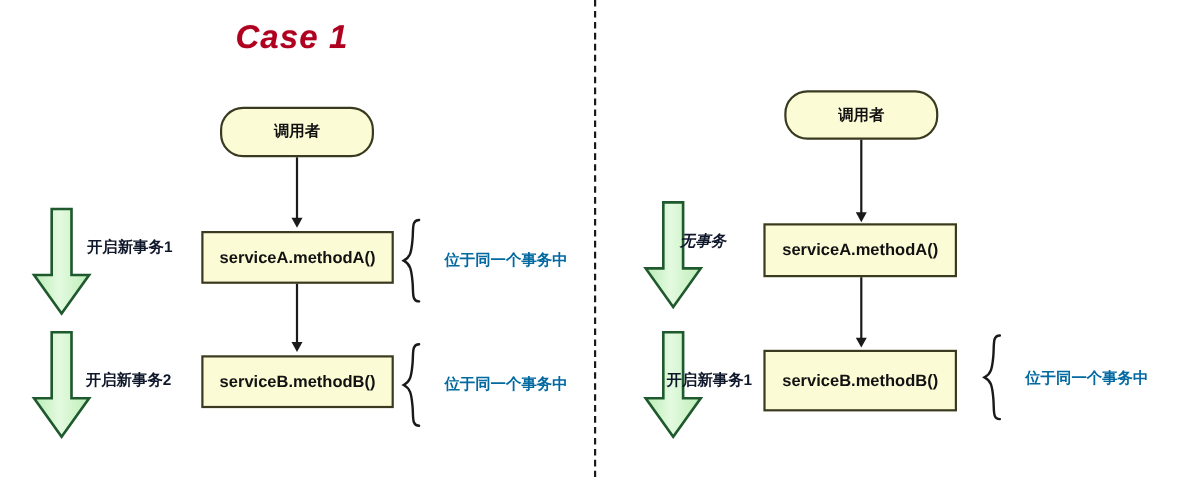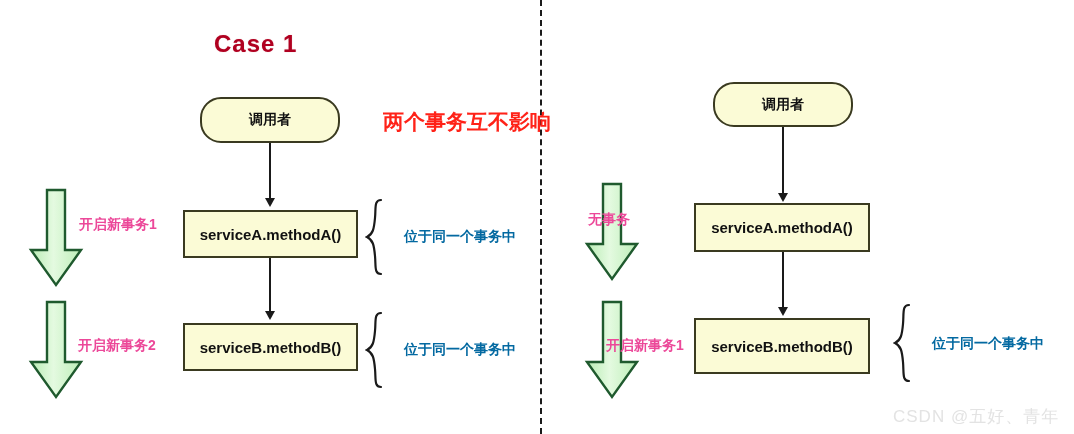--- a/index.html
+++ b/index.html
@@ -12,27 +12,27 @@
     width: 1074px;
     height: 434px;
     background: #ffffff;
     overflow: hidden;
     font-family: "Liberation Sans", "DejaVu Sans", sans-serif;
   }
 
   
   .case-title {
     position: absolute;
-    font-size: 24px;
-    font-weight: bold;
+    font-size: 30px;
+    font-weight: bold;
+    font-style: italic;
     color: #b00020;
     letter-spacing: 1px;
     white-space: nowrap;
     text-shadow: 0 0 1px rgba(176,0,32,0.35);
-    margin-top: 12px;
   }
   #case1-title { left: 214px; top: 18px; }
   #case2-title { left: 722px; top: 18px; }
 
   
   .node-box {
     position: absolute;
     background: #fbfbd6;
     border: 2px solid #3a3a20;
     box-sizing: border-box;
@@ -73,21 +73,21 @@
 
   
   .green-arrow { position: absolute; }
   .green-arrow svg { display: block; }
 
   
   .side-label {
     position: absolute;
     font-size: 14px;
     font-weight: bold;
-    color: #ec4899;
+    color: #0f172a;
     white-space: nowrap;
   }
 
   
   .brace { position: absolute; }
   .brace svg { display: block; }
   .brace-label {
     position: absolute;
     font-size: 14px;
     font-weight: bold;
@@ -174,21 +174,20 @@
   </div>
   <div class="brace-label" style="left:404px; top:228px;">位于同一个事务中</div>
 
   <div class="brace" style="left:365px; top:311px;">
     <svg width="26" height="78" viewBox="0 0 26 78">
       <path d="M16 2 C9 2 11 10 10 20 C9 31 8 36 2 39 C8 42 9 47 10 58 C11 68 9 76 16 76" fill="none" stroke="#1a1a1a" stroke-width="2.2" stroke-linecap="round"></path>
     </svg>
   </div>
   <div class="brace-label" style="left:404px; top:341px;">位于同一个事务中</div>
 
-  <div id="red-note">两个事务互不影响</div>
 
 
   <div class="node-box caller" style="left:713px; top:82px; width:140px; height:45px;">调用者</div>
 
   <div class="conn-line" style="left:782px; top:127px; height:70px;"></div>
   <div class="conn-head" style="left:778px; top:193px;"></div>
 
   <div class="node-box service" style="left:694px; top:203px; width:176px; height:49px;">serviceA.methodA()</div>
 
   <div class="conn-line" style="left:782px; top:252px; height:60px;"></div>
@@ -215,25 +214,24 @@
         <linearGradient id="g4" x1="0" y1="0" x2="1" y2="0">
           <stop offset="0%" stop-color="#b9ecb4"></stop>
           <stop offset="45%" stop-color="#e4fae0"></stop>
           <stop offset="100%" stop-color="#bdeeb8"></stop>
         </linearGradient>
       </defs>
       <polygon points="19,2 37,2 37,62 53,62 28,97 3,62 19,62" fill="url(#g4)" stroke="#1f5a2e" stroke-width="2.4" stroke-linejoin="miter"></polygon>
     </svg>
   </div>
 
-  <div class="side-label" style="left:588px; top:211px;">无事务</div>
+  <div class="side-label" style="left:618px; top:211px;font-style:italic;">无事务</div>
   <div class="side-label" style="left:606px; top:337px;">开启新事务1</div>
 
   <div class="brace" style="left:893px; top:303px;">
     <svg width="26" height="80" viewBox="0 0 26 80">
       <path d="M16 2 C9 2 11 10 10 21 C9 32 8 37 2 40 C8 43 9 48 10 59 C11 70 9 78 16 78" fill="none" stroke="#1a1a1a" stroke-width="2.2" stroke-linecap="round"></path>
     </svg>
   </div>
   <div class="brace-label" style="left:932px; top:335px;">位于同一个事务中</div>
 
-  <div id="watermark">CSDN @五好、青年</div>
 
 </div>
 
 </body></html>

